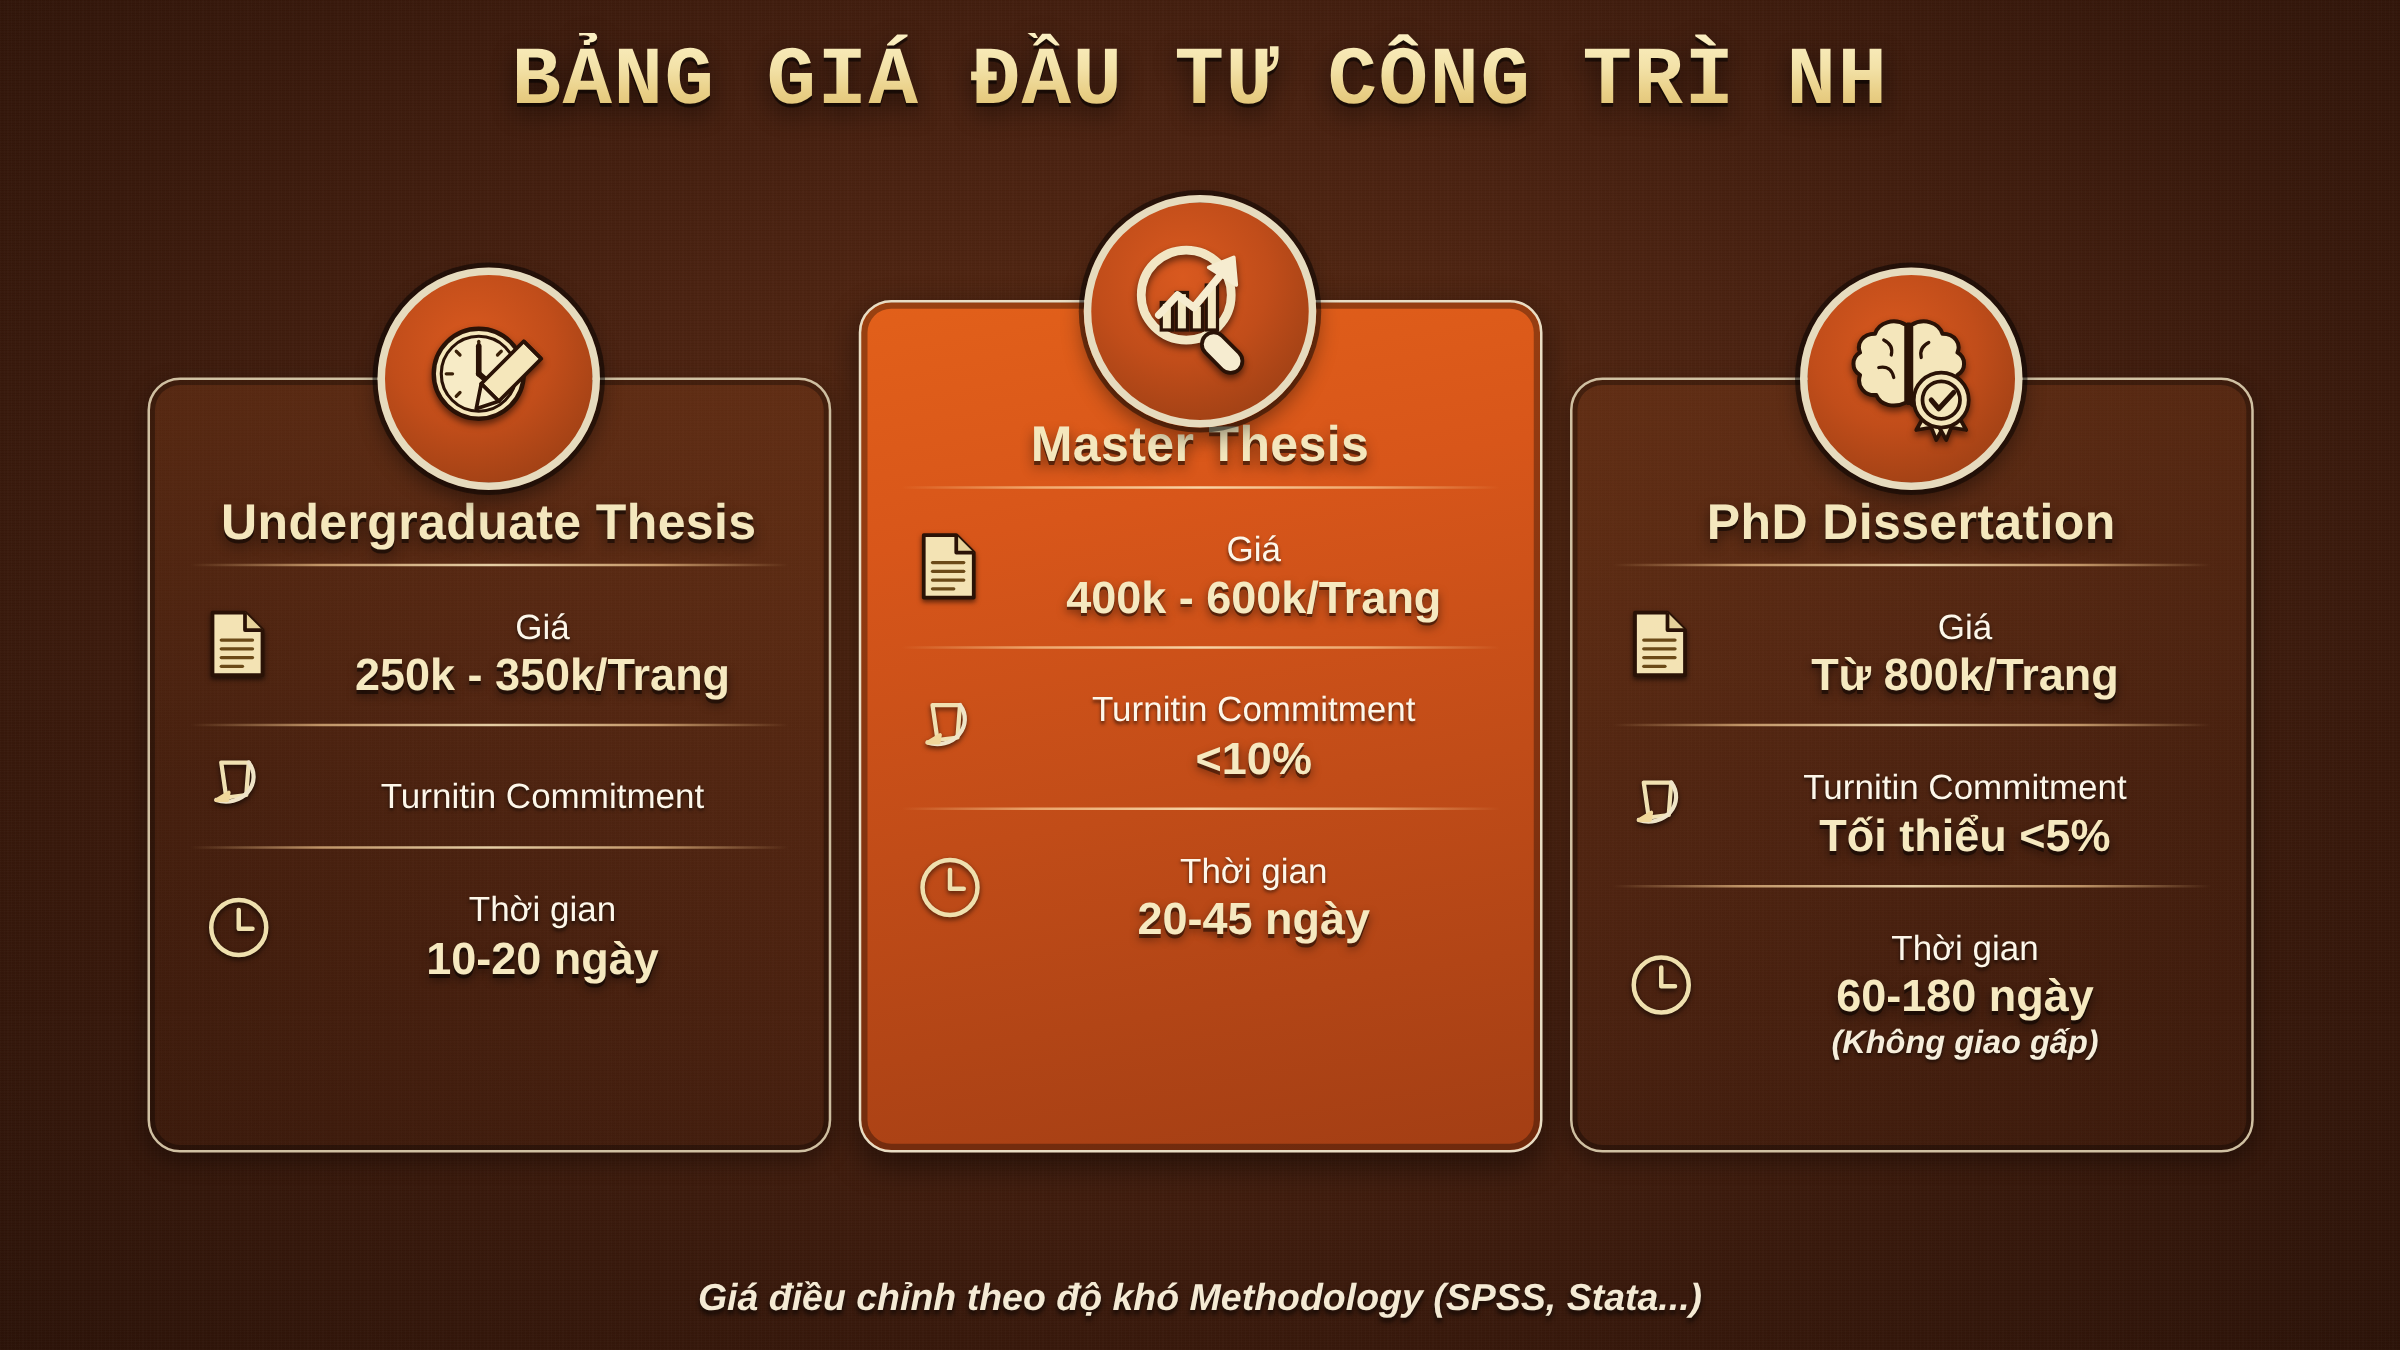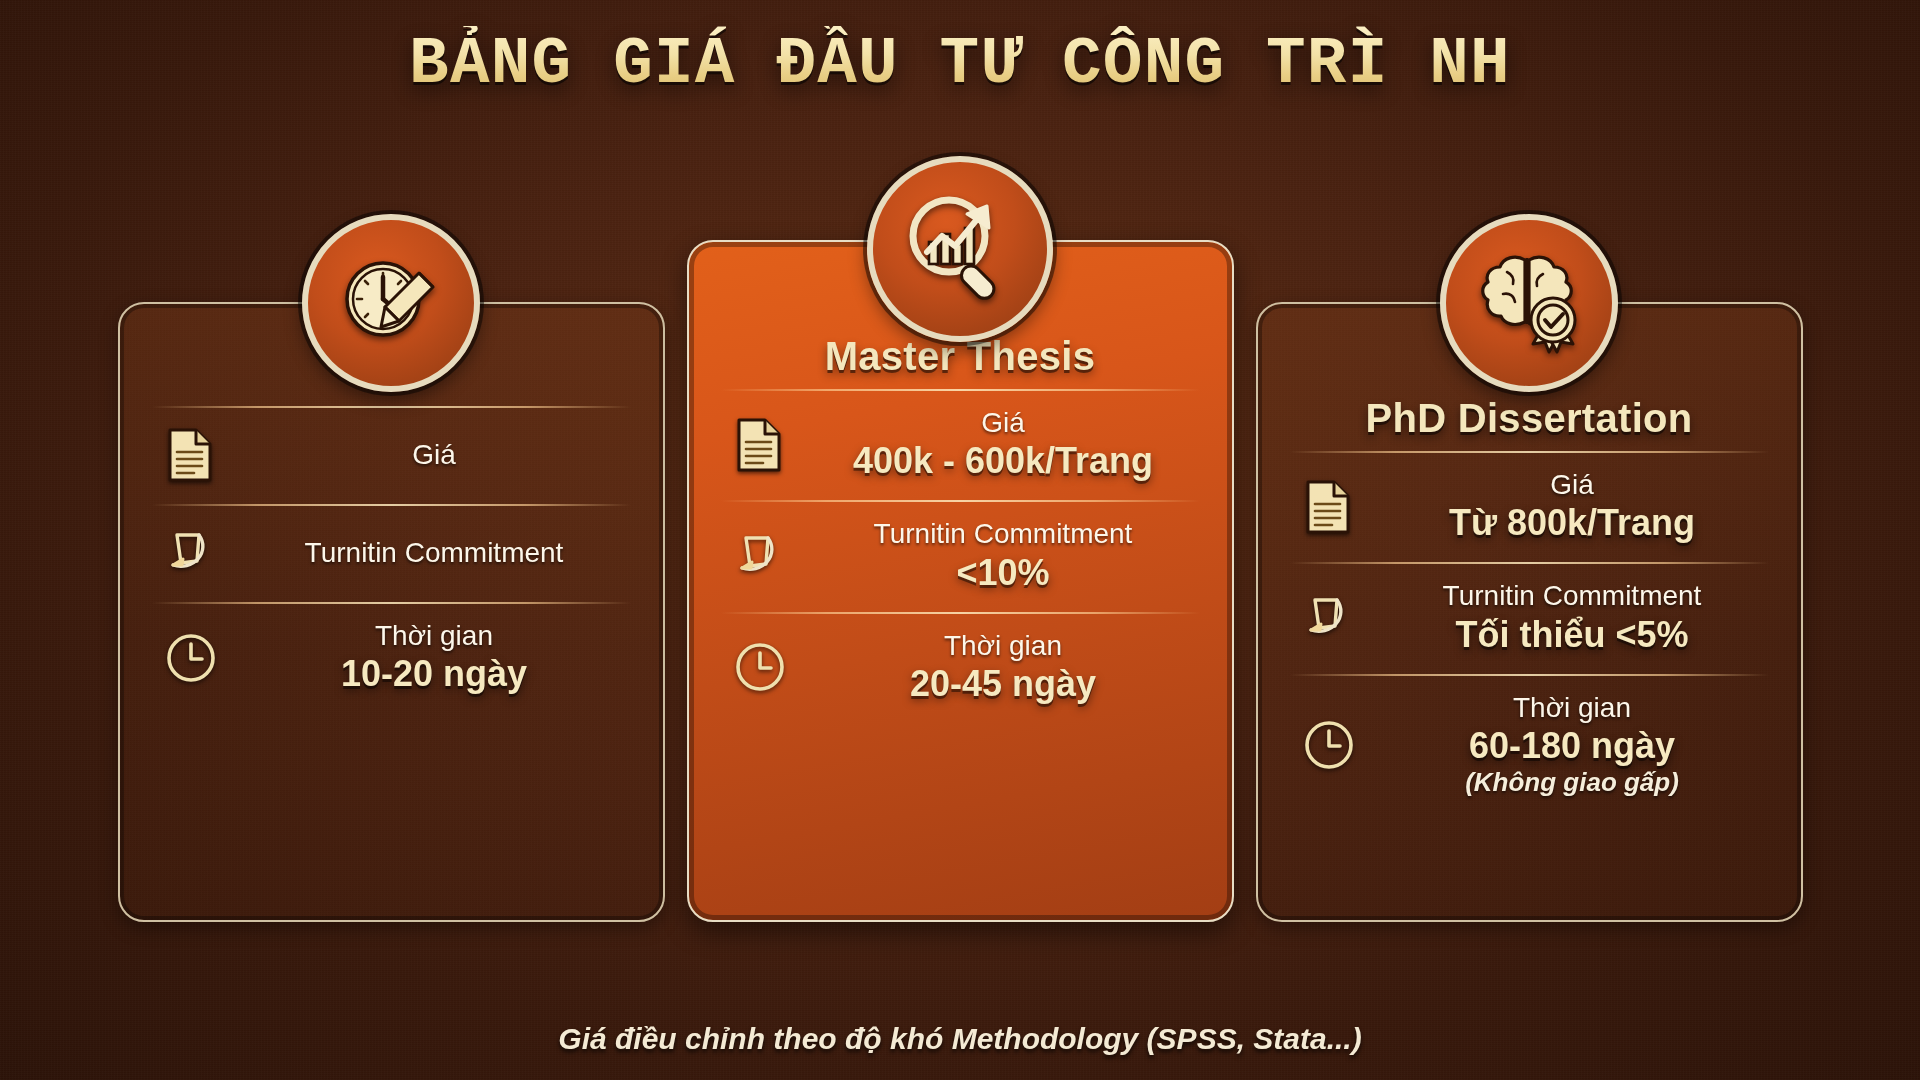--- a/index.html
+++ b/index.html
@@ -122,21 +122,21 @@
     gap: 18px;
     padding: 6px 8px 8px 14px;
   }
   .row .ico {
     flex: 0 0 auto;
     width: 62px; height: 62px;
     display: flex; align-items: center; justify-content: center;
   }
   .row .ico svg { display:block; filter: drop-shadow(0 2px 2px rgba(0,0,0,.6)); }
 
-  .row .txt { flex: 1 1 auto; text-align: center; }
+  .row .txt { flex: 1 1 auto; text-align: center; margin-top: 17px; }
 
   .row-label {
     font-size: 28px;
     font-weight: 400;
     color: #fdf7ea;
     text-shadow: 0 2px 3px rgba(0,0,0,.6);
     line-height: 1.15;
   }
   .row-value {
     font-size: 36px;
@@ -200,37 +200,39 @@
           <line x1="52" y1="56" x2="66" y2="68"></line>
         </g>
         <g stroke="#2a1206" stroke-width="3" stroke-linejoin="round">
           <polygon points="88,30 102,44 68,78 54,64" fill="#f5e7bb"></polygon>
           <polygon points="54,64 68,78 50,84" fill="#f7ecc9"></polygon>
           <line x1="88" y1="30" x2="102" y2="44" stroke-width="3"></line>
         </g>
       </svg>
     </div>
 
+    <div class="card-title">Undergraduate Thesis</div>
 
     <div class="divider"></div>
     <div class="row">
       <span class="ico">
         <svg width="50" height="58" viewBox="0 0 50 58">
           <path d="M4 4 h26 l14 14 v36 h-40 z" fill="#f3e3b4" stroke="#2a1206" stroke-width="3" stroke-linejoin="round"></path>
           <path d="M30 4 v14 h14" fill="#e6d29a" stroke="#2a1206" stroke-width="3" stroke-linejoin="round"></path>
           <g stroke="#6b4a18" stroke-width="2.6" stroke-linecap="round">
             <line x1="11" y1="26" x2="36" y2="26"></line>
               <line x1="11" y1="33" x2="36" y2="33"></line>
             <line x1="11" y1="40" x2="36" y2="40"></line>
               <line x1="11" y1="47" x2="28" y2="47"></line>
           </g>
         </svg>
       </span>
       <span class="txt">
         <div class="row-label">Giá</div>
+        <div class="row-value">250k - 350k/Trang</div>
       </span>
     </div>
 
     <div class="divider"></div>
     <div class="row">
       <span class="ico">
         <svg width="56" height="56" viewBox="0 0 56 56">
           <path d="M14 10 h22 l-2 26 -16 2 z" fill="none" stroke="#f0e1b2" stroke-width="3.4" stroke-linejoin="round"></path>
           <path d="M36 10 a22 20 0 0 1 -26 30" fill="none" stroke="#efe4c8" stroke-width="3.4" stroke-linecap="round"></path>
           <path d="M10 40 l10 -6 -1 6 z" fill="#f0d79a" stroke="#f0d79a" stroke-width="3" stroke-linejoin="round"></path>

